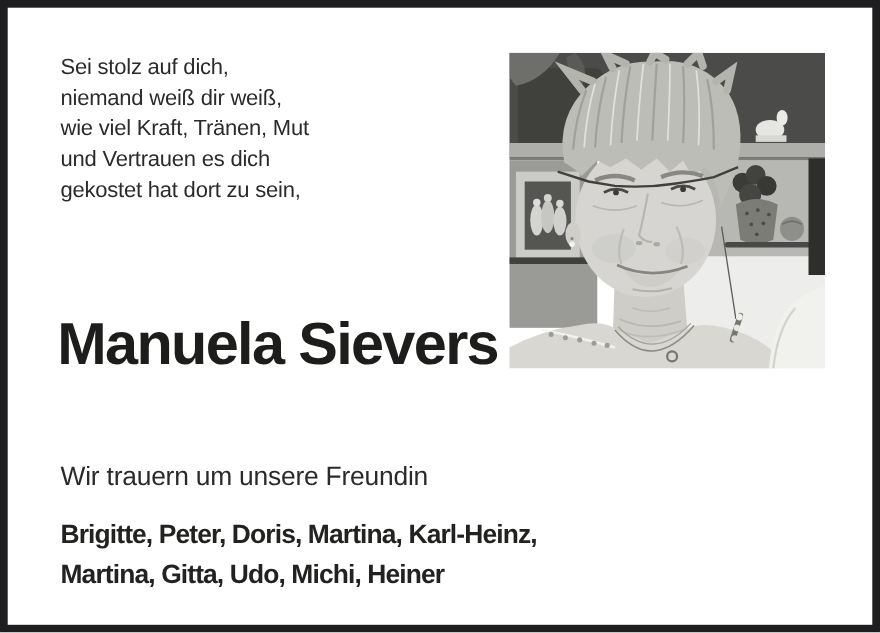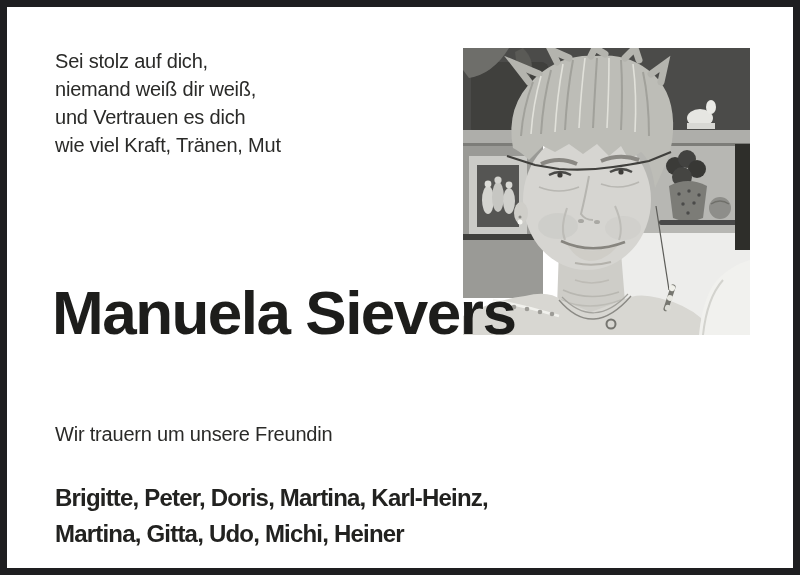--- a/index.html
+++ b/index.html
@@ -26,42 +26,42 @@
     line-height: 28px;
     letter-spacing: -0.2px;
     color: #2a2a28;
   }
   
   .name {
     position: absolute;
     left: 45px;
     top: 279px;
     margin: 0;
-    font-size: 62px;
+    font-size: 54px;
     line-height: 54px;
     font-weight: 700;
     letter-spacing: -1.5px;
     color: #1d1d1b;
     white-space: nowrap;
   }
   
   .mourning {
     position: absolute;
     left: 48px;
     top: 415px;
-    font-size: 20px;
+    font-size: 24px;
     line-height: 24px;
     letter-spacing: -0.2px;
     color: #2a2a28;
   }
   
   .mourners {
     position: absolute;
     left: 48px;
-    top: 473px;
+    top: 462px;
     font-size: 24px;
     line-height: 36px;
     font-weight: 700;
     letter-spacing: -0.8px;
     color: #222220;
     white-space: nowrap;
   }
   
   .photo {
     position: absolute;
@@ -73,22 +73,23 @@
   }
 </style>
 </head>
 <body>
 
 <div class="page" style="border-color: rgb(30, 30, 32); background: rgb(255, 255, 255);">
 
   <div class="poem">
     <div class="poem-line">Sei stolz auf dich,</div>
     <div class="poem-line">niemand weiß dir weiß,</div>
+    <div class="poem-line">wie viel Kraft, Tränen, Mut</div>
     <div class="poem-line">und Vertrauen es dich</div>
-    <div class="poem-line">wie viel Kraft, Tränen, Mut</div>
+    <div class="poem-line">gekostet hat dort zu sein,</div>
   </div>
 
   <svg class="photo" viewBox="0 0 287 287" xmlns="http://www.w3.org/2000/svg" aria-hidden="true">
     <defs>
       <filter id="soft" x="-5%" y="-5%" width="110%" height="110%">
         <feGaussianBlur stdDeviation="0.7"></feGaussianBlur>
       </filter>
     </defs>
     <g filter="url(#soft)">
 

